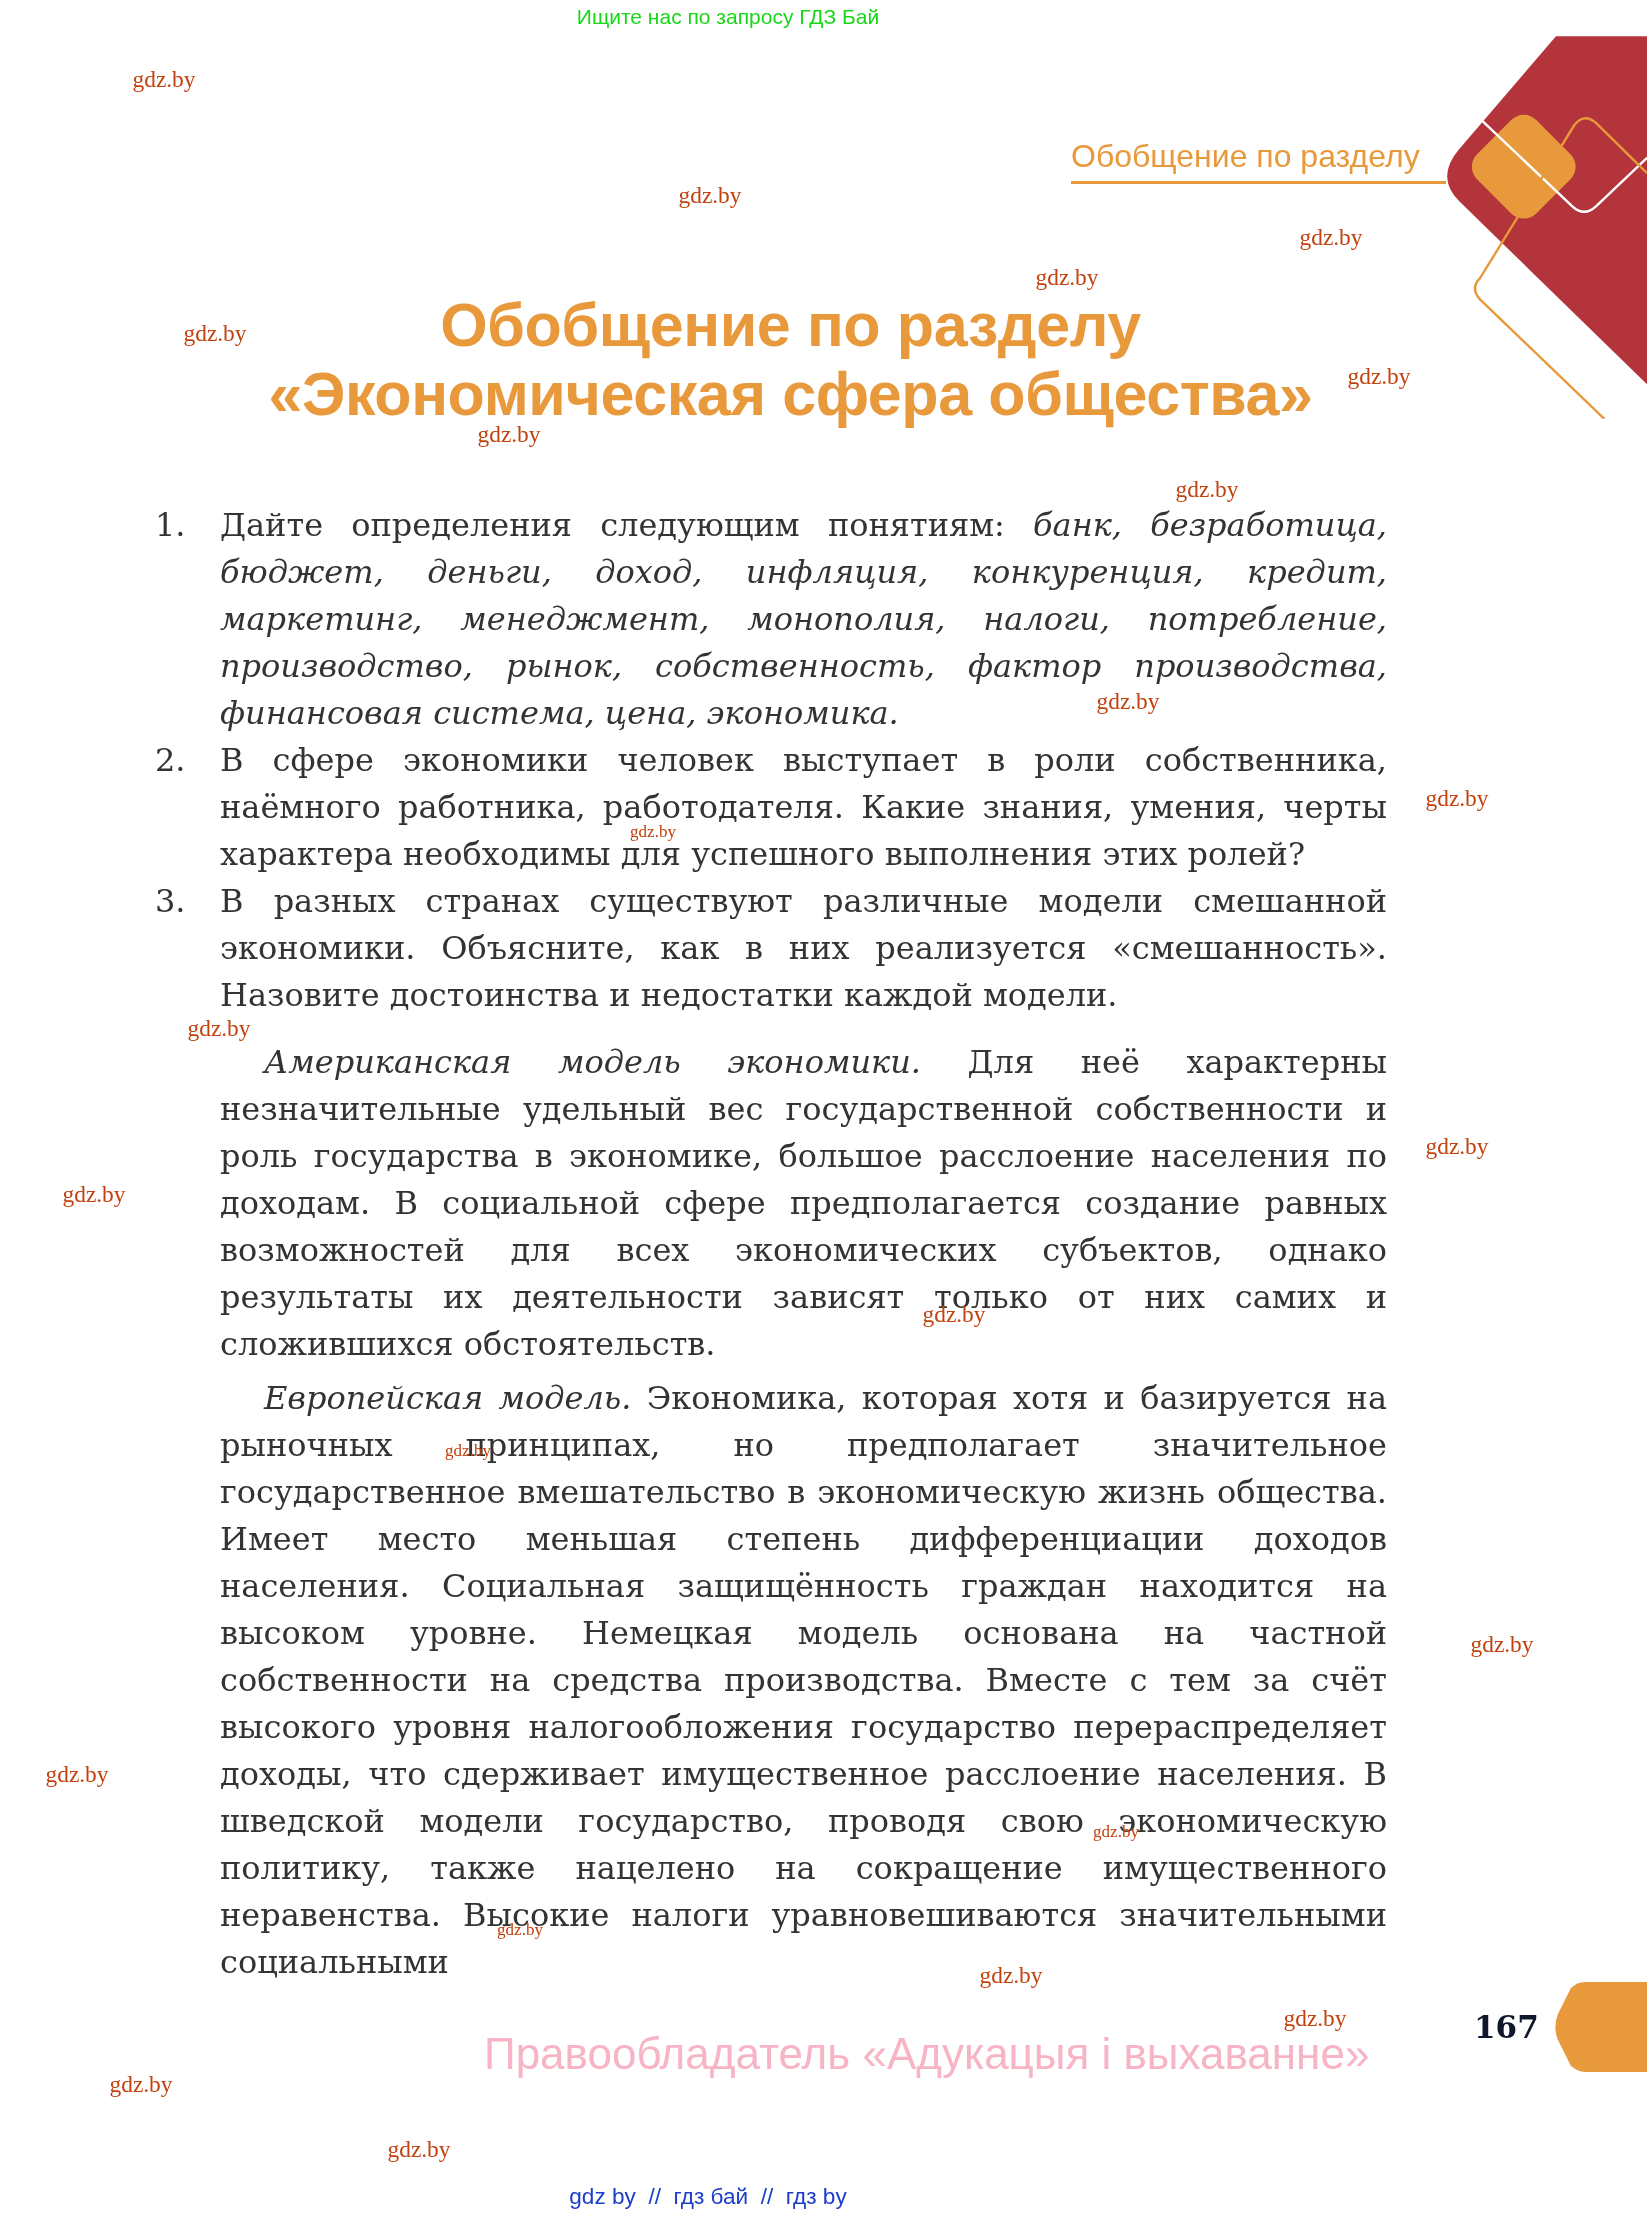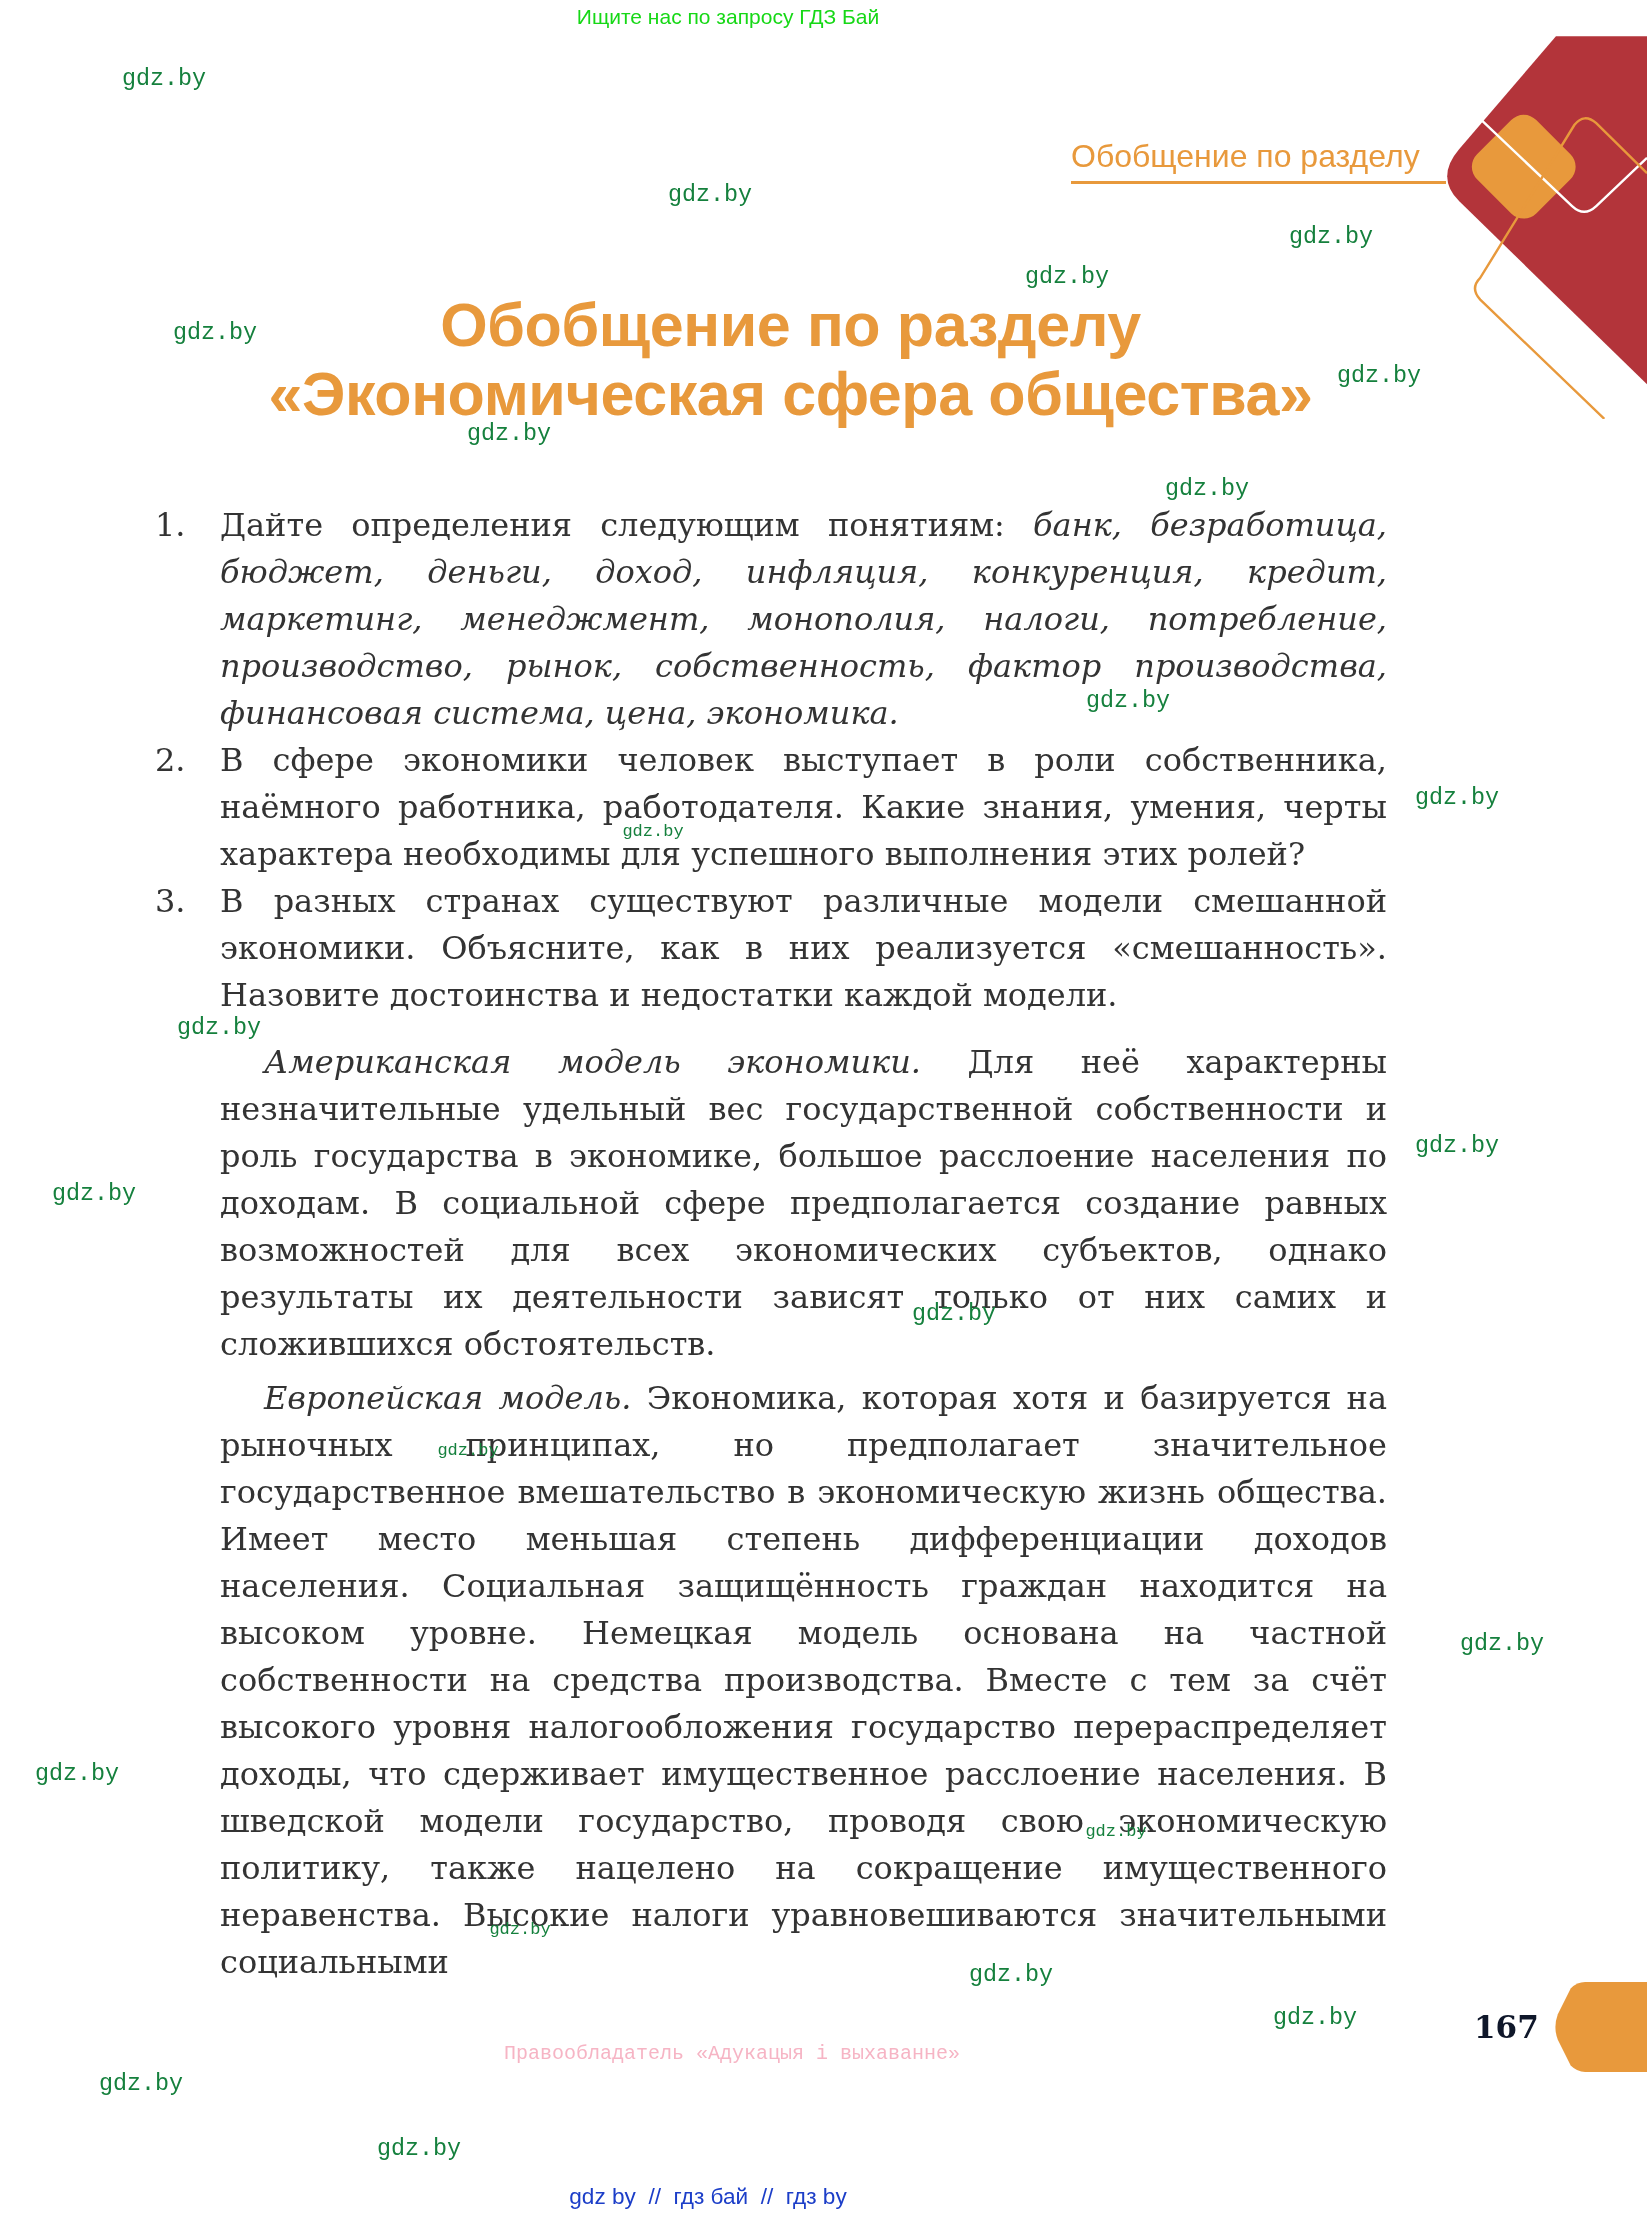--- a/index.html
+++ b/index.html
@@ -12,25 +12,25 @@
   .title { left:0; width:1581px; text-align:center; font-family:"Liberation Sans", sans-serif; font-weight:bold; color:#e8993c; font-size:61px; line-height:71px; white-space:nowrap; letter-spacing:-0.4px; }
   .t1 { top:290px; }
   .t2 { top:359px; }
   .body { left:155px; top:502px; width:1232px; font-family:"DejaVu Serif", "Liberation Serif", serif; font-size:32px; line-height:47px; color:#333333; }
   .q { display:flex; }
   .qn { width:65px; flex:0 0 65px; }
   .qt { flex:1; text-align:justify; }
   .para { margin-left:65px; text-indent:44px; text-align:justify;margin-top:20px; }
   .para.gap { margin-top:6.5px; }
   .it { font-style:italic; }
-  .wm { font-family:Liberation Mono, monospace; color:#15803d; font-size:23.4px; line-height:26px; white-space:nowrap; transform:translate(-50%,-50%); }
+  .wm { font-family:Liberation Serif, serif; color:#c2410c; font-size:23.4px; line-height:26px; white-space:nowrap; transform:translate(-50%,-50%); }
   .wm.sm { font-size:17px; line-height:19.4px; }
   .page-num { left:1474px; top:2010px; font-family:"DejaVu Serif", "Liberation Serif", serif; font-weight:bold; font-size:31px; color:#0f172a; line-height:35px; }
   .page-tab { left:1553px; top:1982px; width:94px; height:90px; }
-  .copyright { left:504px; top:2034px; font-family:Liberation Mono, monospace; font-size:20px; color:#f6b4c4; line-height:39px; white-space:nowrap; }
+  .copyright { left:484px; top:2034px; font-family:Liberation Sans, sans-serif; font-size:44px; color:#f6b4c4; line-height:39px; white-space:nowrap; }
   .footer-links { left:0; width:1416px; top:2182px; text-align:center; font-family:"Liberation Sans", sans-serif; font-size:22.6px; color:#1c3ec8; line-height:29px; white-space:pre; }
   .footer-links span { cursor:pointer; }
 </style>
 </head>
 <body>
 
 <div class="abs banner">Ищите нас по запросу ГДЗ Бай</div>
 
 <svg class="abs deco" viewBox="1760 40 283 480" xmlns="http://www.w3.org/2000/svg">
   <path d="M1930 45 L2043 45 L2043 477 L1810 250 Q1780 220 1810 185 Z" fill="#b3343a"></path>

